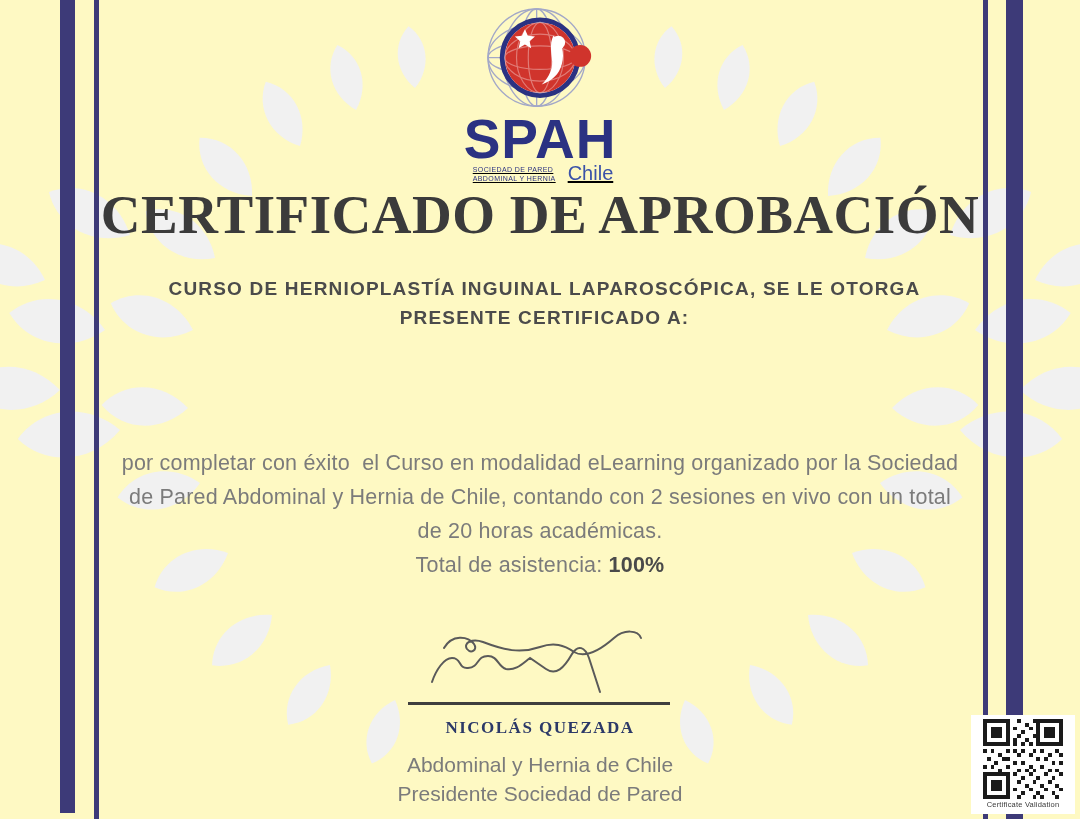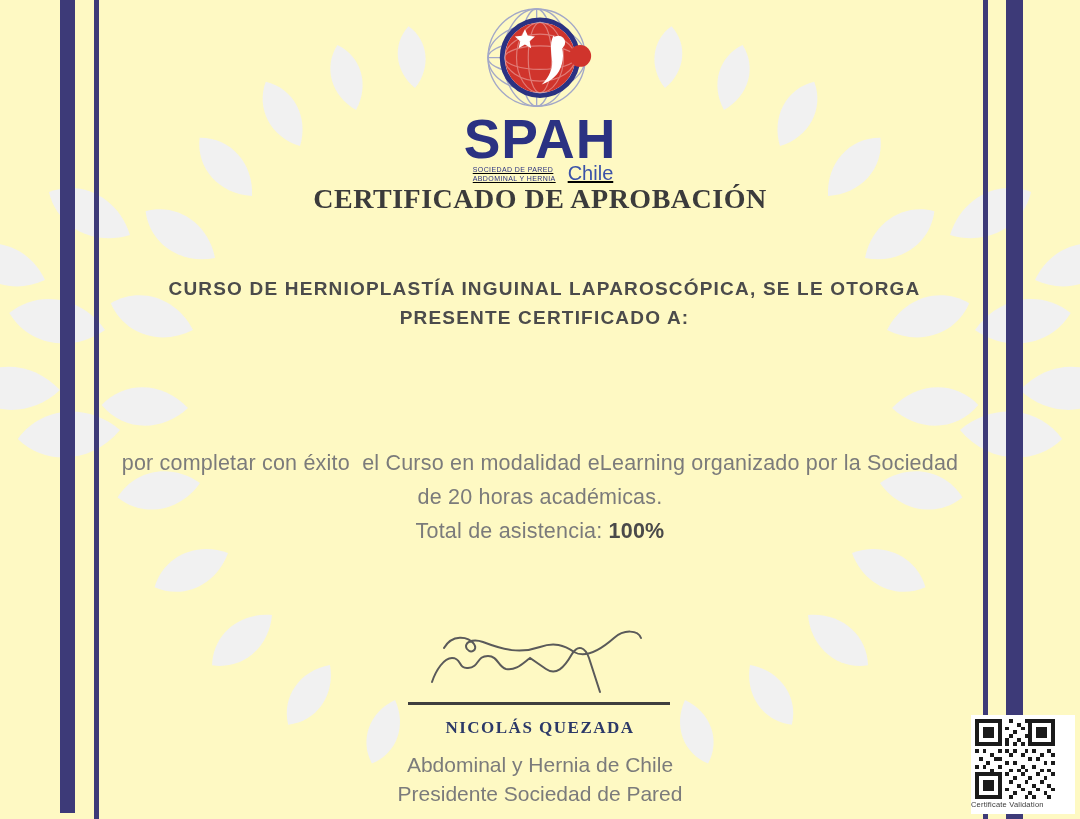--- a/index.html
+++ b/index.html
@@ -51,21 +51,21 @@
   .logo-subtext {
     font-size: 7px; letter-spacing: 0.4px; color: #2b3282;
     line-height: 1.3; text-align: left;
   }
   .logo-country { font-size: 20px; color: #3b52a8; line-height: 1; }
 
   .title {
     position: absolute; top: 183px; left: 0; width: 100%;
     text-align: center;
     font-family: "Liberation Serif", serif;
-    font-weight: bold; font-size: 28px; color: #3b3b3b;
+    font-weight: bold; font-size: 55px; color: #3b3b3b;
     letter-spacing: 0.5px;
   }
 
   .subtitle {
     position: absolute; top: 274px; left: 0; width: 100%;
     text-align: center;
     font-weight: bold; font-size: 19px; color: #4b4b4b;
     letter-spacing: 1.2px; line-height: 29px; padding-left: 9px;
   }
 
@@ -102,21 +102,21 @@
   .signer-title {
     position: absolute; top: 750px; left: 0; width: 100%;
     text-align: center;
     font-size: 21px; color: #7b7b7b; line-height: 29px;
   }
 
   
   .qr-box {
     position: absolute; left: 971px; top: 715px; width: 104px; height: 99px;
     background: #ffffff; z-index: 3;
-    display: flex; flex-direction: column; 
+    display: flex; flex-direction: column; align-items: center;
   }
   .qr-svg { width: 88px; height: 80px; margin-top: 4px; }
   .qr-caption { font-size: 7.5px; color: #3a3a3a; margin-top: 1px; letter-spacing: 0.2px; }
 </style>
 </head>
 <body>
 
 <div class="cert">
 
   <svg class="watermark" viewBox="0 0 1080 819" xmlns="http://www.w3.org/2000/svg" aria-hidden="true">
@@ -195,20 +195,21 @@
     <div class="title">CERTIFICADO DE APROBACIÓN</div>
 
     <div class="subtitle">
       <div class="line">CURSO DE HERNIOPLASTÍA INGUINAL LAPAROSCÓPICA, SE LE OTORGA</div>
       <div class="line">PRESENTE CERTIFICADO A:</div>
     </div>
 
 
     <div class="body-text">
       <div class="line">por completar con éxito  el Curso en modalidad eLearning organizado por la Sociedad</div>
+      <div class="line">de Pared Abdominal y Hernia de Chile, contando con 2 sesiones en vivo con un total</div>
       <div class="line">de 20 horas académicas.</div>
       <div class="line"><span>Total de asistencia: </span><span class="stat-strong">100%</span></div>
     </div>
 
     <svg class="signature-svg" viewBox="0 0 250 94" xmlns="http://www.w3.org/2000/svg" aria-hidden="true">
       <g fill="none" stroke="#5a5a5a" stroke-width="2" stroke-linecap="round">
         <path d="M22 42 C30 28 46 30 52 38 C56 44 49 48 45 43 C41 37 50 32 61 36 C82 44 98 48 118 41 C132 36 142 39 152 46 C162 52 176 46 192 32 C202 23 216 24 219 32"></path>
         <path d="M10 76 C14 64 22 52 30 52 C40 52 36 63 46 62 C58 61 54 50 66 50 C76 50 76 61 84 63 C94 65 101 57 108 52 L124 63 C134 70 142 62 150 48 C156 38 163 41 167 52 L178 86"></path>
       </g>
     </svg>

